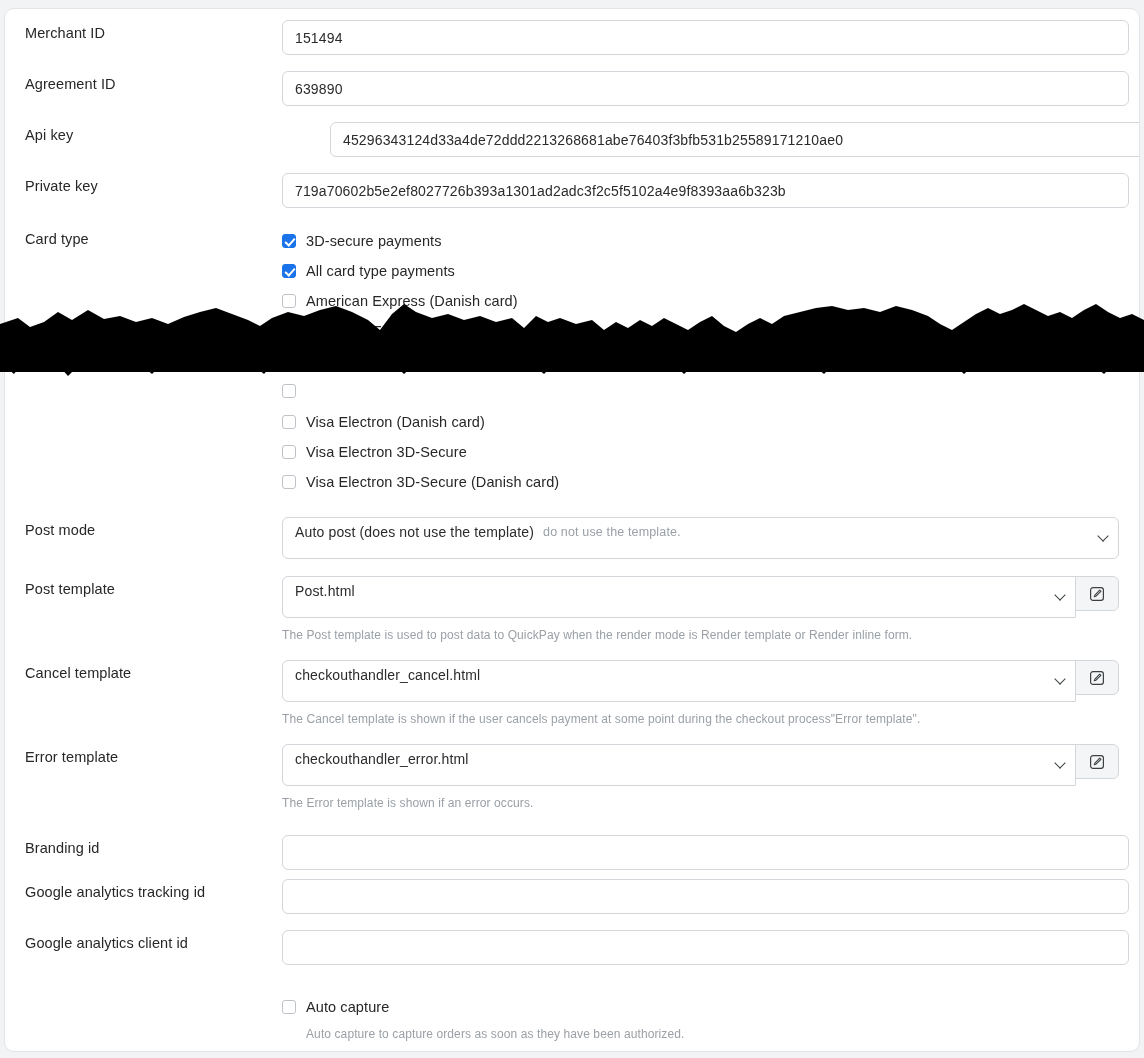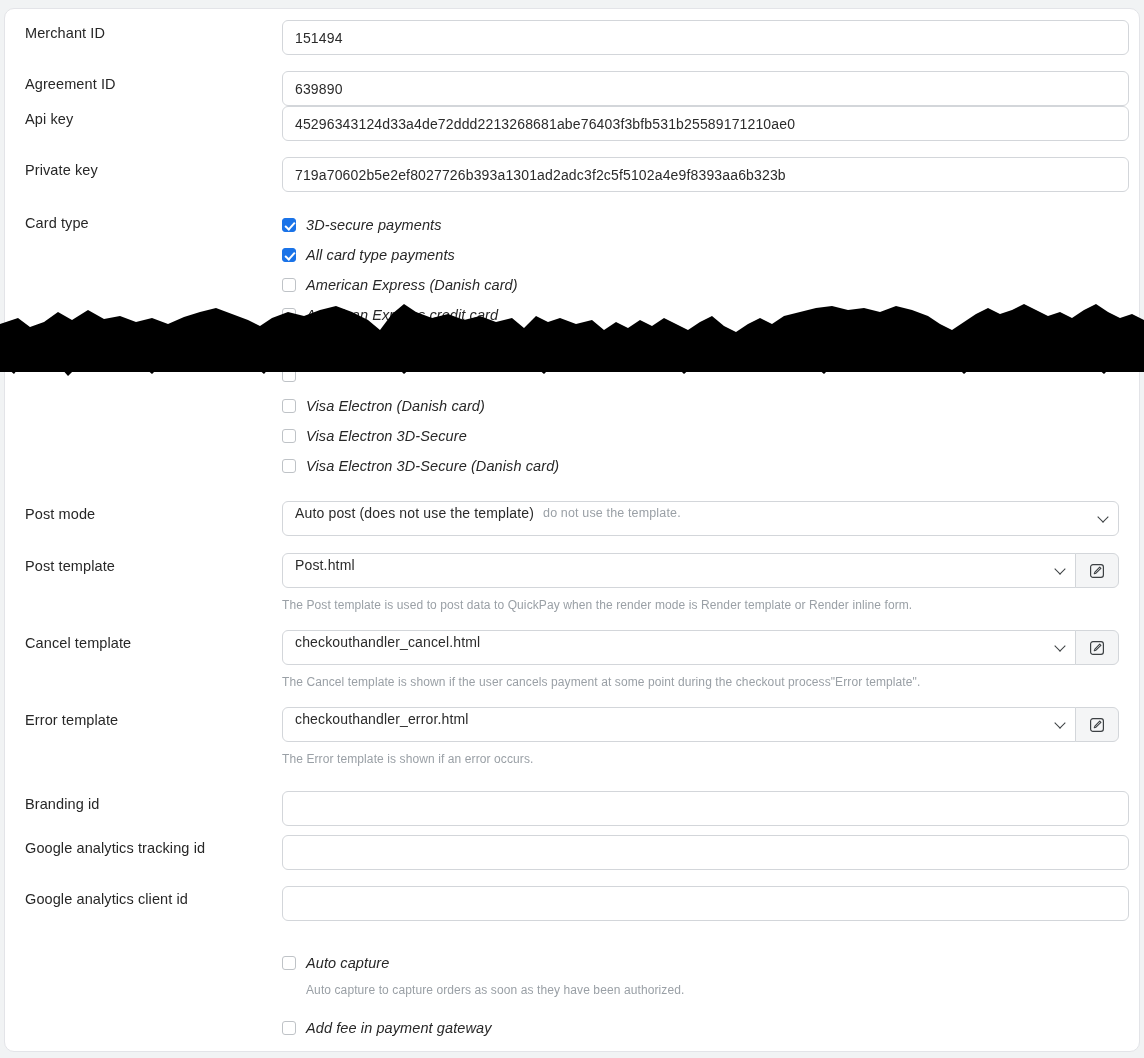--- a/index.html
+++ b/index.html
@@ -98,32 +98,31 @@
     border: solid #fff;
     border-width: 0 2px 2px 0;
     transform: rotate(42deg);
   }
   .chk-label {
     font-size: 14.5px;
     color: #272727;
     line-height: 18px;
     letter-spacing: 0.1px;
     white-space: nowrap;
-    font-style: italic;
   }
 
   
   .select-wrap {
     position: relative;
     display: flex;
     align-items: stretch;
   }
   .select-box {
     position: relative;
-    height: 35px;
+    height: 42px;
     border: 1px solid #d3d6da;
     border-radius: 6px;
     background: #fff;
     display: flex;
     align-items: center;
     padding: 0 30px 12px 12px;
     font-size: 14px;
     color: #2b2b2b;
     letter-spacing: 0.15px;
     white-space: nowrap;
@@ -196,21 +195,21 @@
       </div>
     </div>
 
     <div class="row" style="margin-top:16px;">
       <div class="label">Agreement ID</div>
       <div class="field">
         <input class="text-input" type="text" value="639890" style="">
       </div>
     </div>
 
-    <div class="row" style="">
+    <div class="row" style="margin-top:16px;gap:48px;">
       <div class="label">Api key</div>
       <div class="field">
         <input class="text-input" type="text" value="45296343124d33a4de72ddd2213268681abe76403f3bfb531b25589171210ae0" style="">
       </div>
     </div>
 
     <div class="row" style="margin-top:16px;">
       <div class="label">Private key</div>
       <div class="field">
         <input class="text-input" type="text" value="719a70602b5e2ef8027726b393a1301ad2adc3f2c5f5102a4e9f8393aa6b323b" style="">

